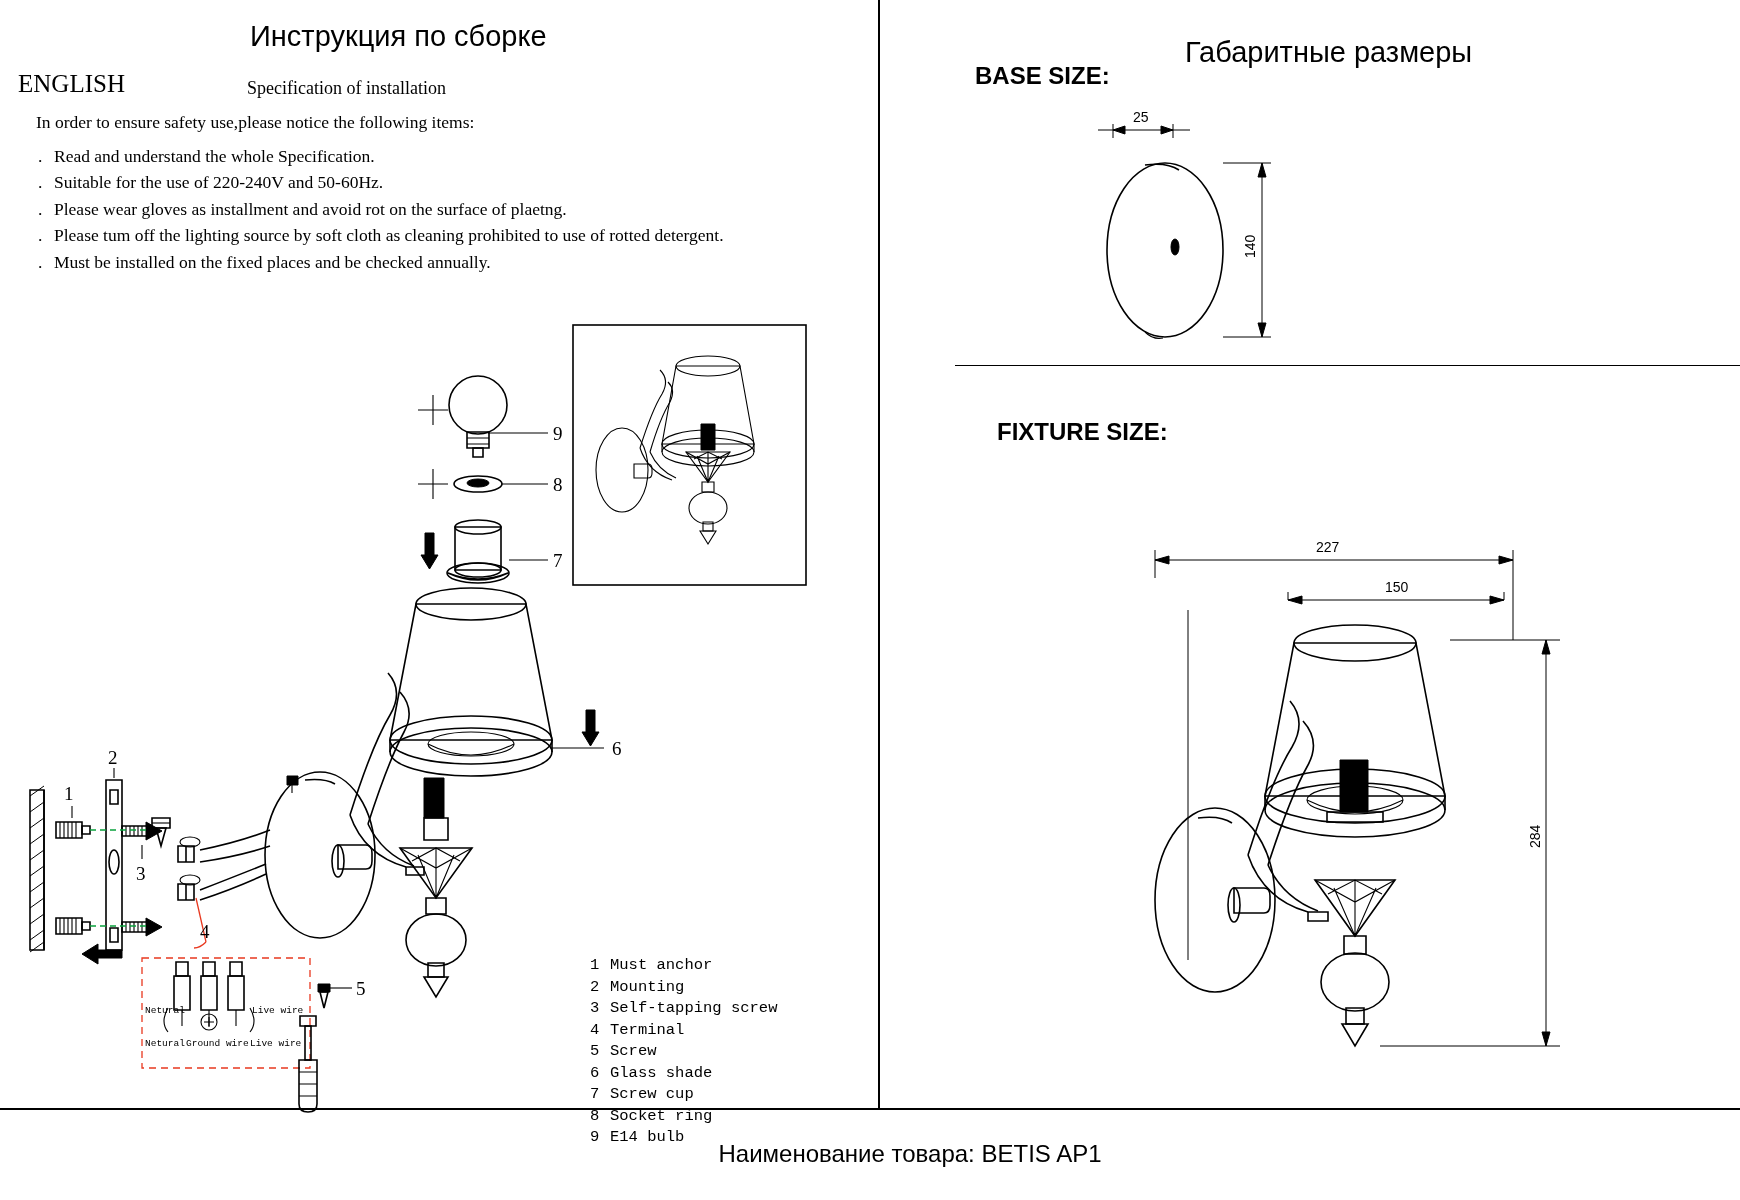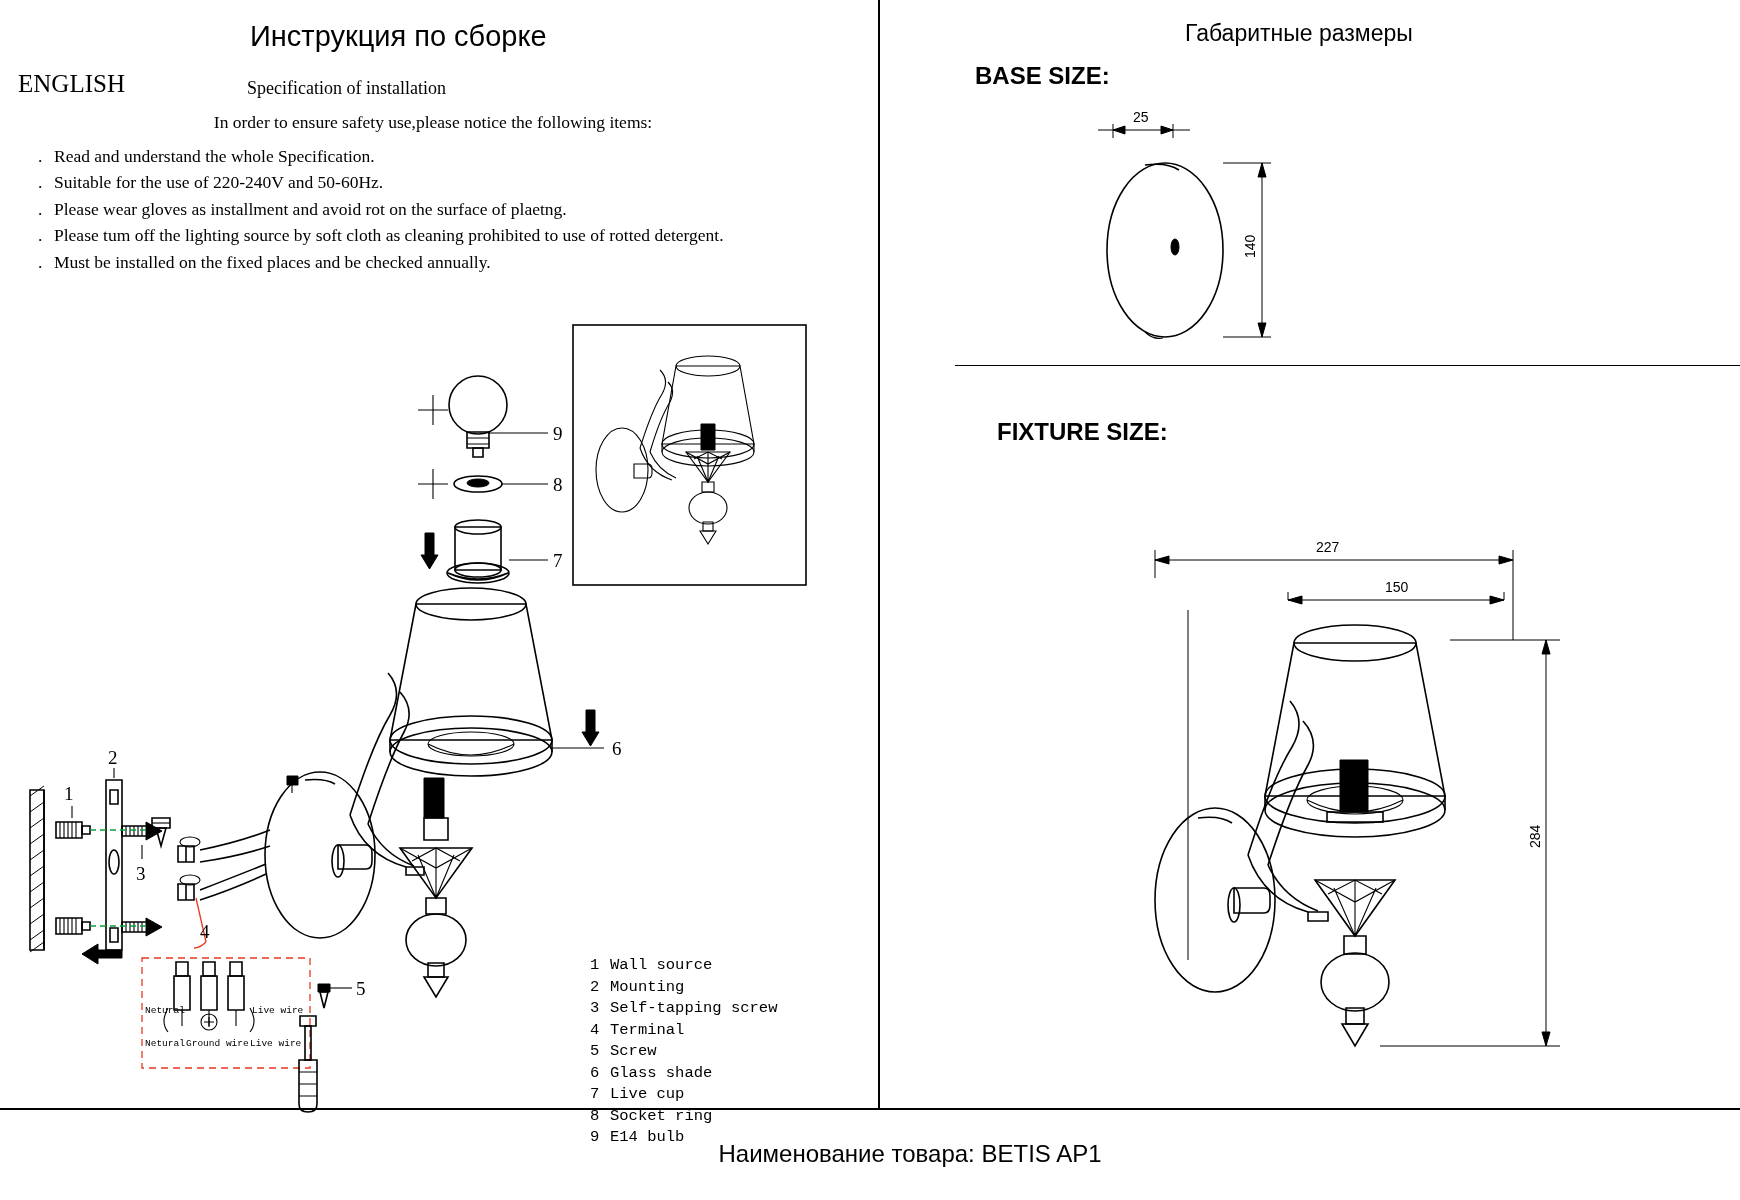--- a/index.html
+++ b/index.html
@@ -6,30 +6,30 @@
   body{width:1740px;height:1200px;font-family:"Liberation Serif",serif;color:#000;position:relative;overflow:hidden;}
   .page{position:absolute;left:0;top:0;width:1740px;height:1200px;border-radius:15px;}
 
   
   .v-divider{position:absolute;left:878px;top:0;width:2px;height:1108px;background:#000;}
   .h-divider-bottom{position:absolute;left:0;top:1108px;width:1740px;height:2px;background:#000;}
   .h-divider-right{position:absolute;left:955px;top:365px;width:785px;height:1px;background:#000;}
 
   
   .title-left{position:absolute;left:250px;top:20px;font-size:29px;font-family:"Liberation Sans",sans-serif;}
-  .title-right{position:absolute;left:1185px;top:20px;font-size:23px;font-family:"Liberation Sans",sans-serif;}
+  .title-right{position:absolute;left:1185px;top:36px;font-size:29px;font-family:"Liberation Sans",sans-serif;}
   .lang{position:absolute;left:18px;top:70px;font-size:25px;font-family:"Liberation Serif",serif;}
   .spec-title{position:absolute;left:247px;top:78px;font-size:18px;}
   .base-size{position:absolute;left:975px;top:62px;font-size:24px;font-family:"Liberation Sans",sans-serif;font-weight:600;}
   .fixture-size{position:absolute;left:997px;top:418px;font-size:24px;font-family:"Liberation Sans",sans-serif;font-weight:600;}
   .product-name{position:absolute;left:0;top:1140px;width:1740px;text-align:center;font-size:24px;font-family:"Liberation Sans",sans-serif;padding-left:40px;}
 
   
   .instructions{position:absolute;left:30px;top:110px;width:800px;font-size:17.5px;line-height:25.5px;}
-  .instructions .lead{margin:0 0 2px 6px;text-align:center;}
+  .instructions .lead{margin:0 0 2px 6px;}
   .instructions ul{list-style:none;margin:8px;padding:0;}
   .instructions li{margin:0 0 1px 0;}
   .instructions li .dot{display:inline-block;width:16px;}
 
   
   .legend{position:absolute;left:590px;top:955px;font-family:"Liberation Mono",monospace;font-size:15.5px;line-height:21.5px;}
   .legend .num{display:inline-block;width:20px;}
 
   
   svg{position:absolute;left:0;top:0;}
@@ -65,27 +65,27 @@
     <ul>
       <li><span class="dot">.</span><span>Read and understand the whole Specification.</span></li>
       <li><span class="dot">.</span><span>Suitable for the use of 220-240V and 50-60Hz.</span></li>
       <li><span class="dot">.</span><span>Please wear gloves as installment and avoid rot on the surface of plaetng.</span></li>
       <li><span class="dot">.</span><span>Please tum off the lighting source by soft cloth as cleaning prohibited to use of rotted detergent.</span></li>
       <li><span class="dot">.</span><span>Must be installed on the fixed places and be checked annually.</span></li>
     </ul>
   </div>
 
   <div class="legend">
-    <div><span class="num">1</span><span>Wall source</span></div>
+    <div><span class="num">1</span><span>Must anchor</span></div>
     <div><span class="num">2</span><span>Mounting</span></div>
     <div><span class="num">3</span><span>Self-tapping screw</span></div>
     <div><span class="num">4</span><span>Terminal</span></div>
     <div><span class="num">5</span><span>Screw</span></div>
     <div><span class="num">6</span><span>Glass shade</span></div>
-    <div><span class="num">7</span><span>Live cup</span></div>
+    <div><span class="num">7</span><span>Screw cup</span></div>
     <div><span class="num">8</span><span>Socket ring</span></div>
     <div><span class="num">9</span><span>E14 bulb</span></div>
   </div>
 
   <div class="product-name">Наименование товара: BETIS AP1</div>
 
   <svg width="1740" height="1200" viewBox="0 0 1740 1200">
 
     <g>
 

